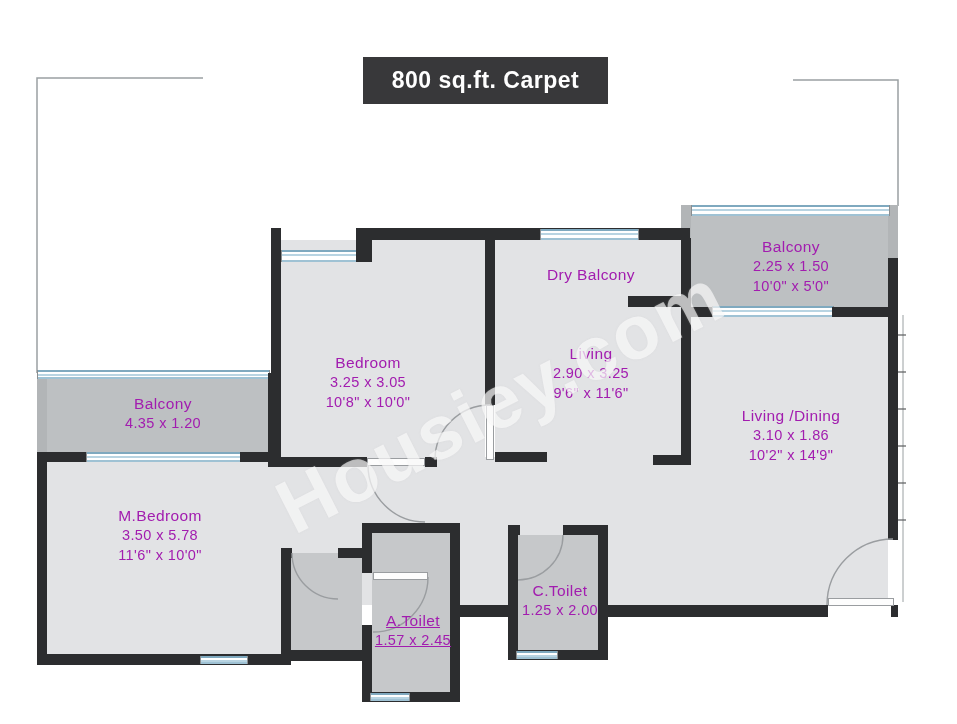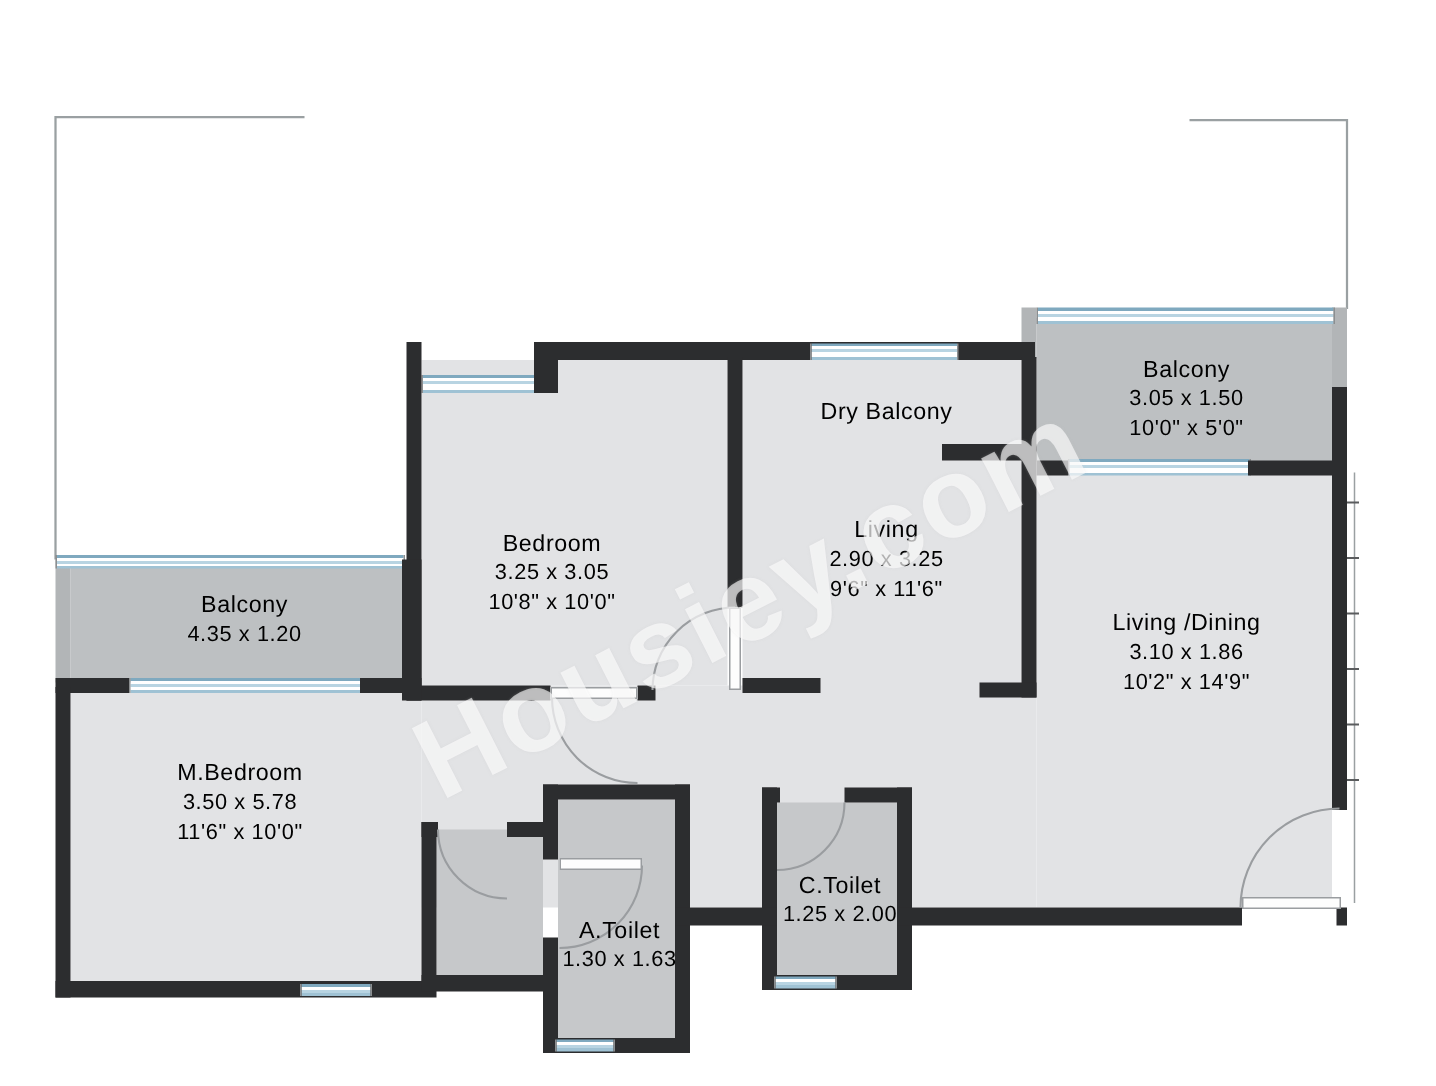--- a/index.html
+++ b/index.html
@@ -13,21 +13,21 @@
   .floor-balc{position:absolute;background:#bdc0c2;}
   .frame{position:absolute;background:#b2b5b7;}
   .win{
     position:absolute;background:
       linear-gradient(to bottom,#7fa9bf 0 2px,#ffffff 2px 4px,#b8d4e2 4px 6px,#ffffff 6px calc(100% - 2px),#9fc2d4 calc(100% - 2px) 100%);
     border-left:1px solid #8b8e90;border-right:1px solid #8b8e90;
   }
   .leaf{position:absolute;background:#fdfdfd;border:1px solid #9a9da0;box-sizing:border-box;}
   .room-label{
     position:absolute;transform:translateX(-50%);text-align:center;
-    color:#000000;font-size:14.5px;line-height:1.32;letter-spacing:.4px;white-space:nowrap;
+    color:#a21caf;font-size:14.5px;line-height:1.32;letter-spacing:.4px;white-space:nowrap;
   }
   .room-label .rname{font-size:15.5px;}
   #title-bar{
     position:absolute;left:363px;top:57px;width:245px;height:47px;
     background:#38383a;color:#ffffff;display:flex;align-items:center;justify-content:center;
     font-size:23px;font-weight:bold;letter-spacing:.5px;
   }
   #watermark{
     position:absolute;left:150px;top:270px;width:700px;height:260px;
     display:flex;align-items:center;justify-content:center;
@@ -151,42 +151,43 @@
   <div class="room-label" style="left:591px;top:265px;text-align:center;">
     <div class="rname">Dry Balcony</div>
   </div>
   <div class="room-label" style="left:591px;top:344px;">
     <div class="rname">Living</div>
     <div>2.90 x 3.25</div>
     <div>9'6" x 11'6"</div>
   </div>
   <div class="room-label" style="left:791px;top:237px;">
     <div class="rname">Balcony</div>
-    <div>3.05 x 1.50</div>
+    <div>2.25 x 1.50</div>
     <div>10'0" x 5'0"</div>
   </div>
   <div class="room-label" style="left:791px;top:406px;">
     <div class="rname">Living /Dining</div>
     <div>3.10 x 1.86</div>
     <div>10'2" x 14'9"</div>
   </div>
   <div class="room-label" style="left:163px;top:394px;">
     <div class="rname">Balcony</div>
     <div>4.35 x 1.20</div>
   </div>
   <div class="room-label" style="left:160px;top:506px;">
     <div class="rname">M.Bedroom</div>
     <div>3.50 x 5.78</div>
     <div>11'6" x 10'0"</div>
   </div>
-  <div class="room-label" style="left:413px;top:611px;">
+  <div class="room-label" style="left:413px;top:611px;text-decoration:underline;">
     <div class="rname">A.Toilet</div>
-    <div>1.30 x 1.63</div>
+    <div>1.57 x 2.45</div>
   </div>
   <div class="room-label" style="left:560px;top:581px;">
     <div class="rname">C.Toilet</div>
     <div>1.25 x 2.00</div>
   </div>
 
   <div id="watermark">Housiey.com</div>
 
+  <div id="title-bar">800 sq.ft. Carpet</div>
 
 </div>
 
 </body></html>

